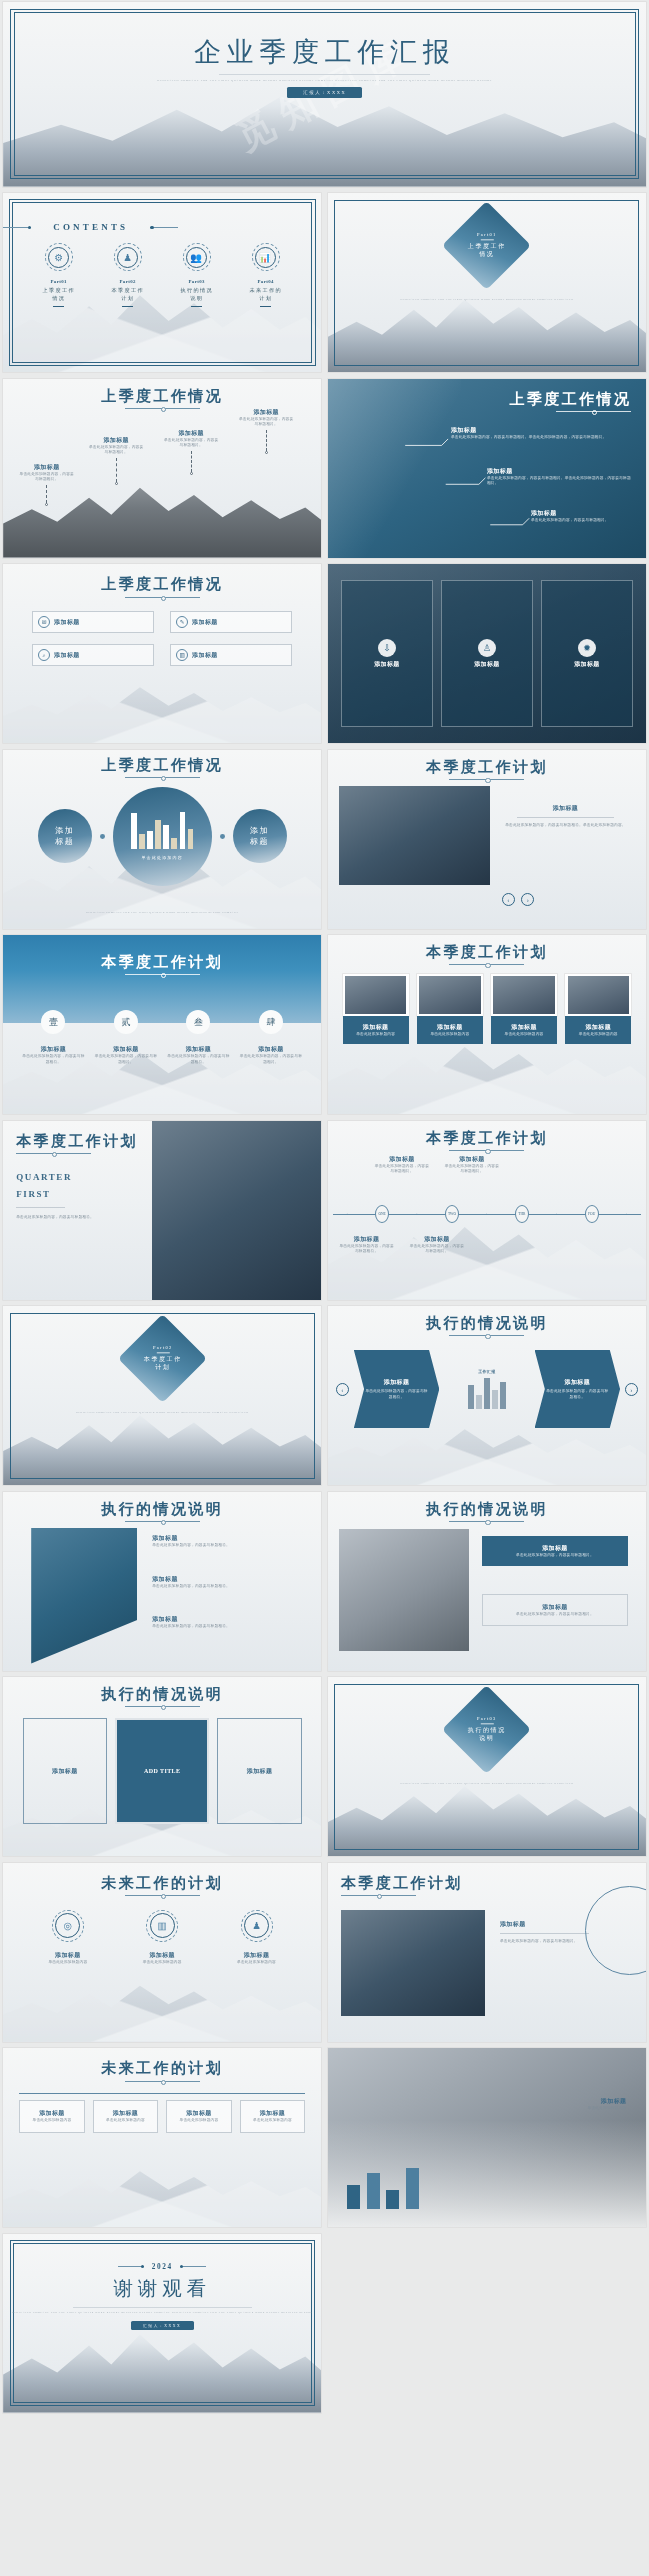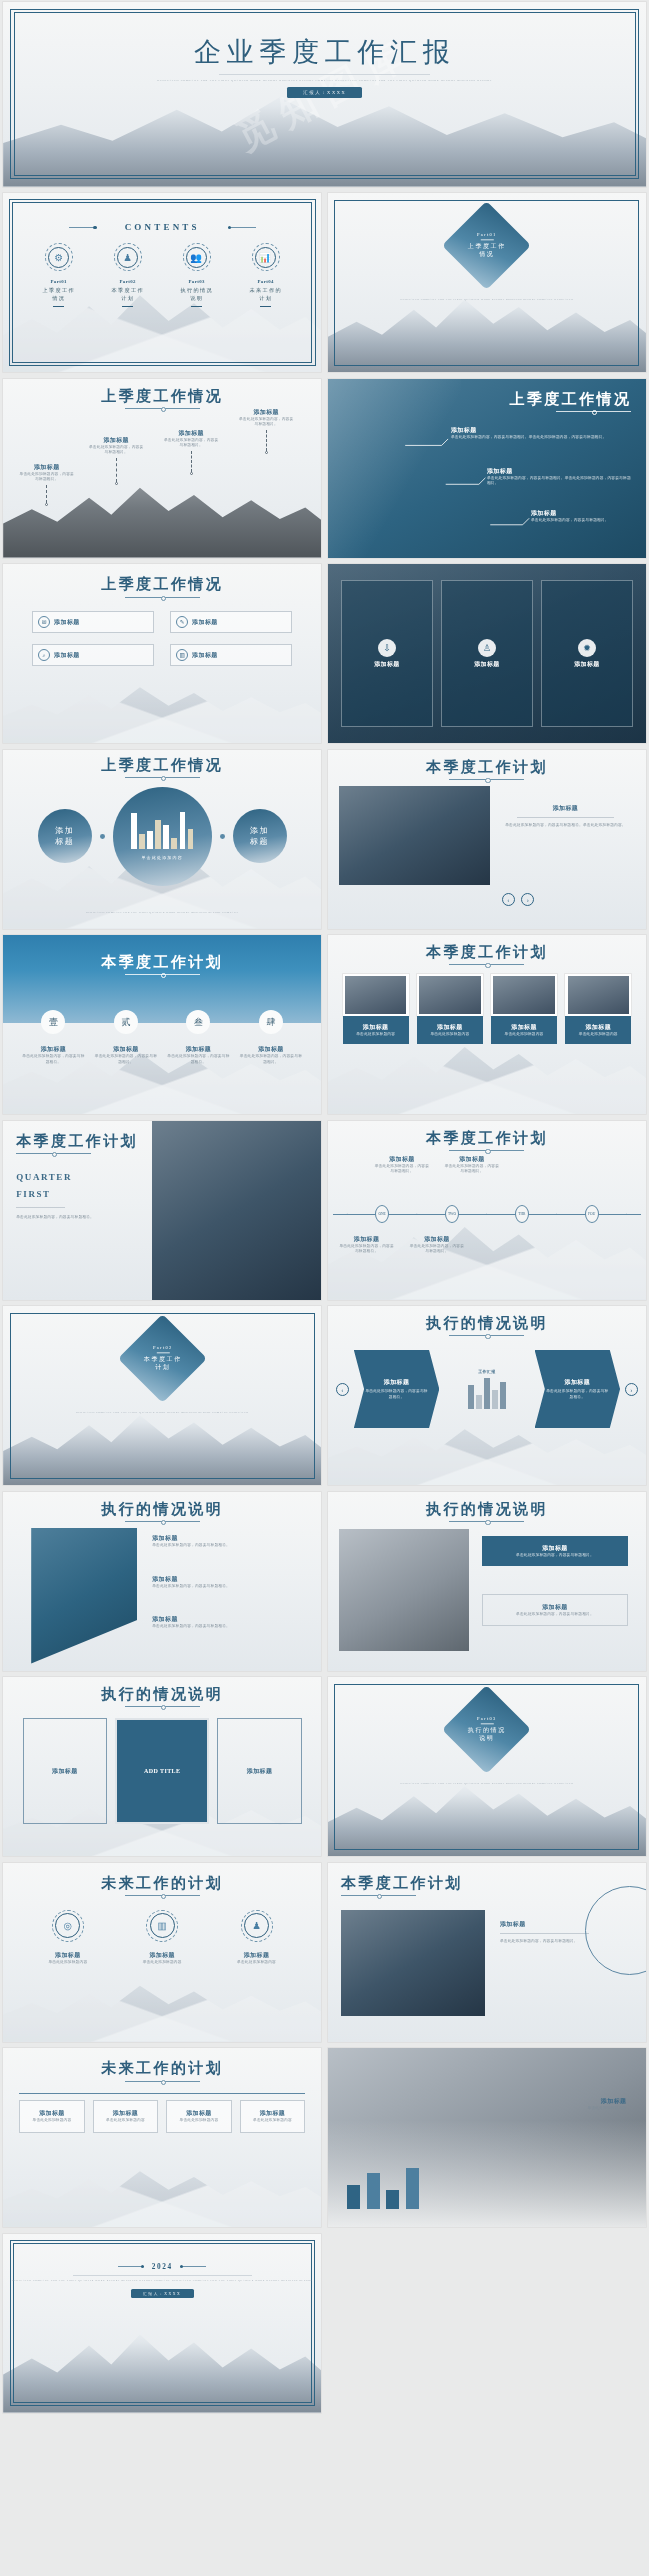--- a/index.html
+++ b/index.html
@@ -103,21 +103,21 @@
   .cover-rule{ width:211px;height:0.8px;background:#cfd6dc;margin:4.9px auto 4px;}
   .cover-eng{ font-size:2.8px; letter-spacing:0.7px; color:#97a3ad; text-align:center;}
   .badge{
     margin:4.9px auto 0; width:75px; height:10.6px; border-radius:1.6px;
     background:#2e6382; color:#e7eef3; font-size:4.4px; letter-spacing:1.6px;
     display:flex; align-items:center; justify-content:center;
   }
 
   
   .contents-head{
-    display:flex;align-items:center;justify-content:center;gap:28px;
+    display:flex;align-items:center;gap:22px;
     font-size:9px;letter-spacing:3.2px;color:#2f5f7d;font-weight:700;
   }
   .circles{ display:flex; justify-content:space-around; margin-top:11.4px; padding:0 21px;}
   .c-item{ text-align:center; width:50px;}
   .c-ring{
     width:28px;height:28px;border-radius:50%;border:0.8px dashed #6d93ab;
     margin:0 auto; display:flex;align-items:center;justify-content:center;position:relative;
   }
   .c-ring::before{
     content:"";position:absolute;inset:2.4px;border-radius:50%;border:0.8px solid #2f5f7d;
@@ -816,20 +816,21 @@
     <div class="bg-sky"></div>
     <div class="mtn snow" style="height:56%"></div>
     <div class="frame-outer" style="inset:6.5px;border-width:1.2px;"></div>
     <div class="frame-inner" style="inset:9.7px;"></div>
     <div style="position:absolute;left:0;right:0;top:28px;">
       <div class="cover-year" style="font-size:7.3px;letter-spacing:1.6px">
         <span class="ln l" style="width:26px"></span>
         <span>2024</span>
         <span class="ln r" style="width:26px"></span>
       </div>
+      <div class="cover-title" style="font-size:19.5px;letter-spacing:4.9px;margin-top:4.9px">谢谢观看</div>
       <div class="cover-rule" style="width:179px;margin:4.9px auto 3.2px"></div>
       <div class="cover-eng" style="font-size:2.4px">DEDICATED COMPANY FOR THE FIRST QUARTER WORK REPORT BUSINESS REPORT COMPANY DEDICATED COMPANY FOR THE FIRST QUARTER WORK REPORT BUSINESS REPORT</div>
       <div class="badge" style="width:63px;height:9px;font-size:3.7px;margin-top:6.5px">汇报人：XXXX</div>
     </div>
   </div>
 
 </div>
 
 
 </body></html>

